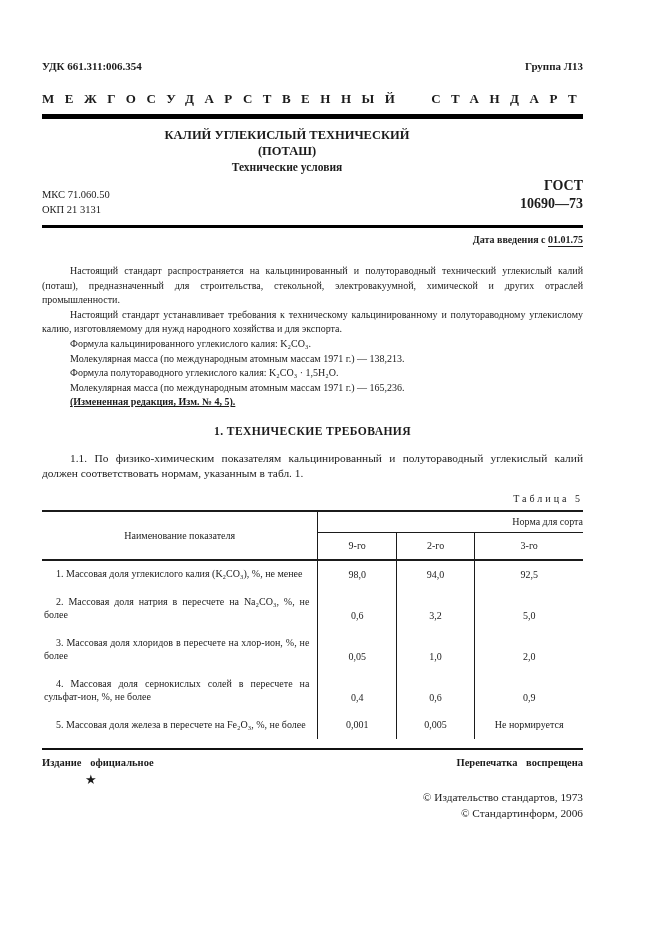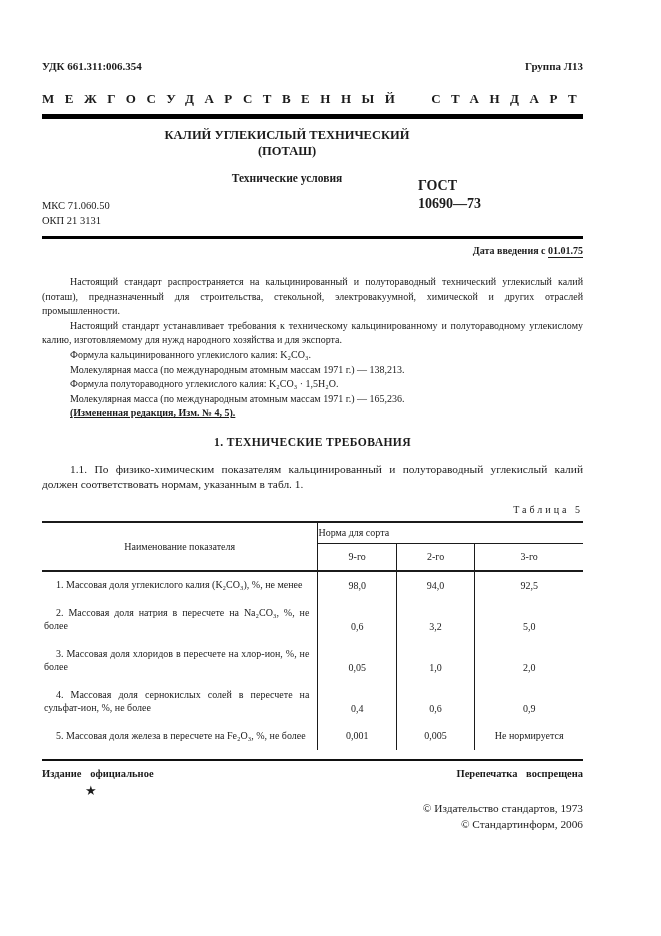--- a/index.html
+++ b/index.html
@@ -37,32 +37,32 @@
   .rule-thin  { height: 2px; background: #111; }
 
   
   .title-section { position: relative; }
   .ru-title {
     margin-top: 8px; width: 380px; margin-left: 55px;
     text-align: center;
     font-size: 12.5px; font-weight: bold; line-height: 16px;
   }
   .ru-subtitle {
-    margin-top: 13px; width: 380px; margin-left: 55px;
+    margin-top: 2px; width: 380px; margin-left: 55px;
     text-align: center;
     font-size: 11.5px; font-weight: bold;
   }
   .en-title {
     margin-top: 15px; width: 380px; margin-left: 55px;
     text-align: center;
     font-size: 10.5px; line-height: 14px;
   }
   .gost-box {
     position: absolute; top: 50px; right: 0; width: 165px;
-    text-align: left;
+    text-align: right;
     font-size: 14px; font-weight: bold; line-height: 18px;
   }
   .codes-block { margin-top: 14px; font-size: 10.5px; line-height: 15px; }
 
   
   .date-line {
     margin-top: 6px; text-align: right;
     font-size: 10px; font-weight: bold;
   }
   .date-underline { border-bottom: 1.2px solid #1b1b1b; padding-bottom: 1px; }
@@ -92,21 +92,21 @@
   }
   table.norms th { font-weight: normal; }
   .name-h {
     border-right: 1.2px solid #1b1b1b;
     border-bottom: 2.5px solid #1b1b1b;
     text-align: center; vertical-align: middle;
     font-size: 10px;
   }
   .group-h {
     border-bottom: 1.2px solid #1b1b1b;
-    text-align: left; padding: 4px 0 5px 0;
+    text-align: right; padding: 4px 0 5px 0;
   }
   .grade-h {
     border-right: 1.2px solid #1b1b1b;
     border-bottom: 2.5px solid #1b1b1b;
     text-align: center; padding: 7px 0 8px 0;
   }
   .grade-h.last { border-right: none; }
   td.c-name {
     border-right: 1.2px solid #1b1b1b;
     padding: 6px 8px 8px 2px;

